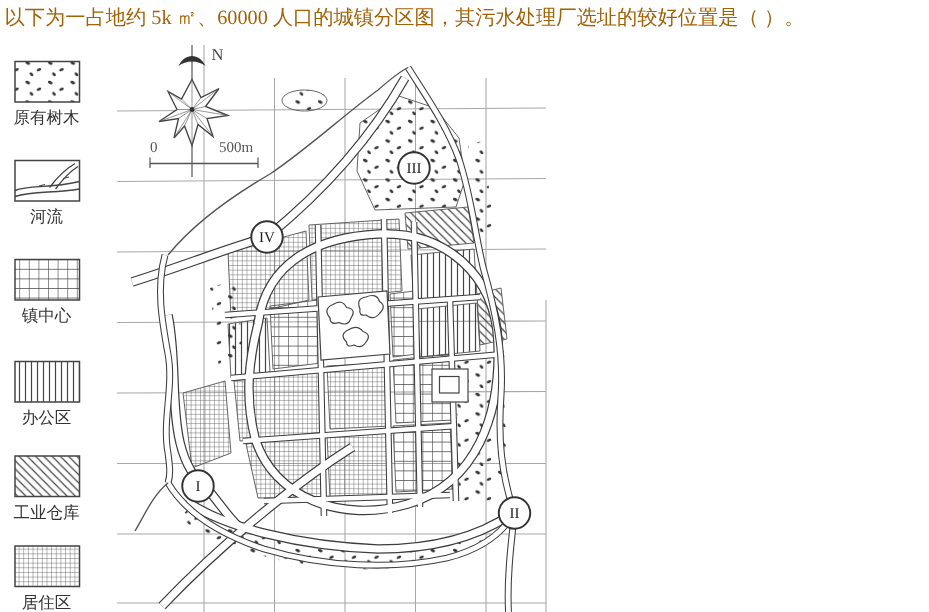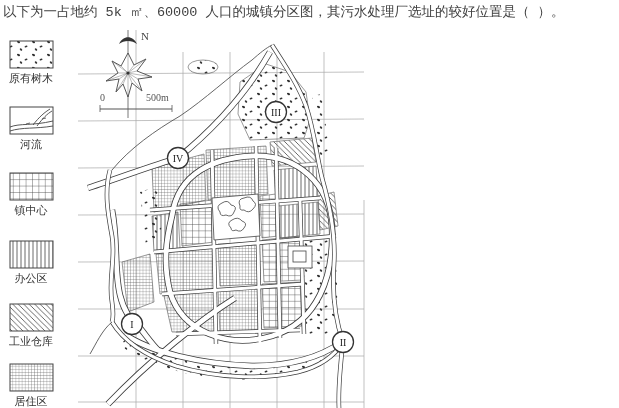--- a/index.html
+++ b/index.html
@@ -1,19 +1,19 @@
 <!DOCTYPE html>
 <html><head>
 <meta charset="utf-8">
 <style>
   html,body{margin:0;padding:0;background:#fff;}
   .page{position:relative;width:619px;height:408px;background:#fff;overflow:hidden;
         font-family:"Liberation Serif","DejaVu Serif",serif;}
-  .q-title{position:absolute;left:3px;top:3px;width:614px;font-size:13.5px;color:#404040;
-           letter-spacing:0px;white-space:nowrap;font-family:Liberation Mono, monospace;}
+  .q-title{position:absolute;left:3px;top:3px;width:614px;font-size:13.5px;color:#a16207;
+           letter-spacing:0px;white-space:nowrap;}
   svg{position:absolute;left:0;top:0;}
   svg text{font-family:"Liberation Serif","DejaVu Serif",serif;fill:#333;}
   .lg-label{font-size:11px;}
   .sc-label{font-size:10px;fill:#555;}
   .n-label{font-size:11px;fill:#444;}
   .marker-num{font-size:10px;fill:#222;}
 </style>
 </head>
 <body>
 

